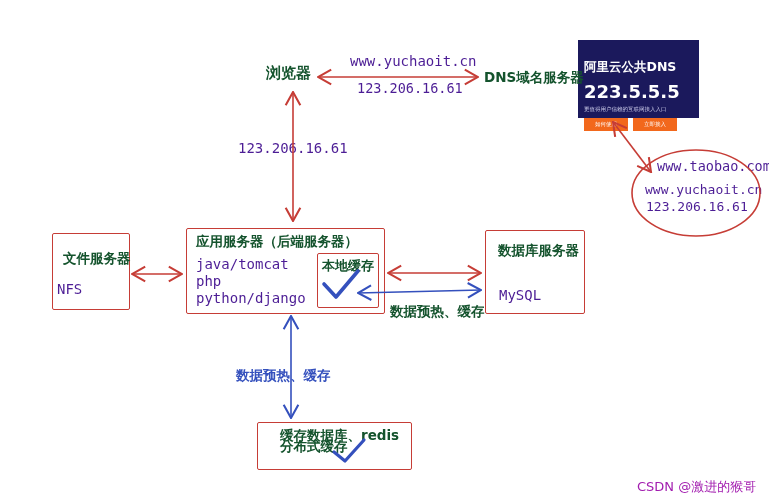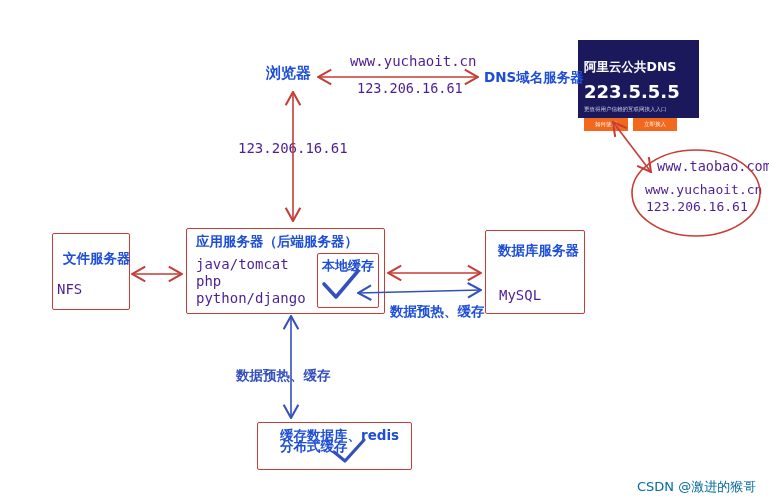--- a/index.html
+++ b/index.html
@@ -1,39 +1,39 @@
 <!DOCTYPE html>
 <html><head>
 <meta charset="utf-8">
 <style>
   html,body{margin:0;padding:0;background:#ffffff;}
   #canvas{
     position:relative;width:769px;height:500px;background:#ffffff;overflow:hidden;
     font-family:"DejaVu Sans",sans-serif;
   }
-  .red-text{color:#1d4ed8;font-weight:600;}
+  .red-text{color:#14532d;font-weight:600;}
   .blue-text{color:#3450bd;font-weight:600;}
   .mono{font-family:"DejaVu Sans Mono",monospace;font-weight:normal;color:#4c1d95;}
   .box{position:absolute;border:1.7px solid #c63d36;background:transparent;border-radius:2px;}
   #svg-layer{position:absolute;left:0;top:0;width:769px;height:500px;pointer-events:none;z-index:5;}
   
   .dns-card{
     position:absolute;left:578px;top:40px;width:121px;height:78px;
     background:#1b195c;color:#ffffff;z-index:2;box-sizing:border-box;padding:20px 6px 0 6px;
   }
   .dns-card .title{font-size:12.5px;font-weight:bold;letter-spacing:0;line-height:1.1;}
   .dns-card .big-ip{font-size:18px;font-weight:bold;margin-top:8px;line-height:1.1;}
   .dns-card .tag{font-size:5.5px;color:#c9c9e8;margin-top:4px;white-space:nowrap;overflow:hidden;}
   .dns-card .btn-row{display:flex;gap:5px;margin-top:5px;}
   .dns-card .btn{
     background:#f2681c;color:#ffffff;font-size:5.5px;border:none;
     width:44px;height:13px;display:flex;align-items:center;justify-content:center;cursor:pointer;
   }
   .label{position:absolute;white-space:nowrap;z-index:3;}
-  .watermark{color:#0369a1;font-size:13px;font-weight:normal;}
+  .watermark{color:#a21caf;font-size:13px;font-weight:normal;}
 </style>
 </head>
 <body>
 
 <div id="canvas">
 
   <div class="label red-text" style="left:266px;top:64px;font-size:15px;">浏览器</div>
   <div class="label mono" style="left:350px;top:53px;font-size:14px;">www.yuchaoit.cn</div>
   <div class="label mono" style="left:357px;top:80px;font-size:13.5px;">123.206.16.61</div>
   <div class="label red-text" style="left:484px;top:69px;font-size:13.5px;">DNS域名服务器</div>

